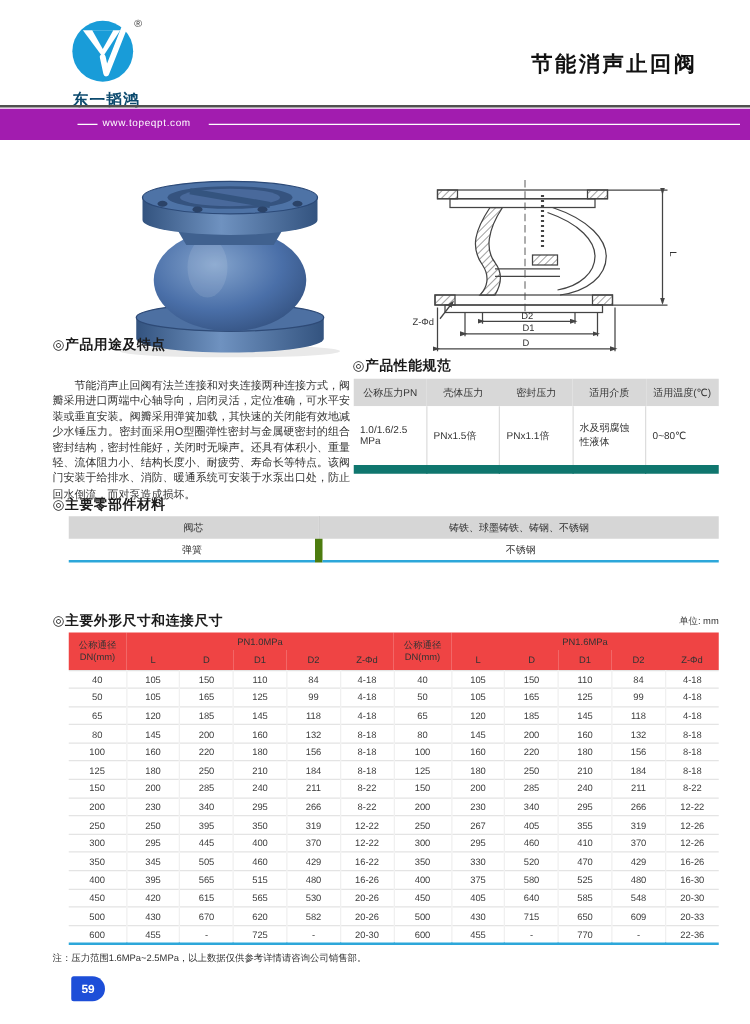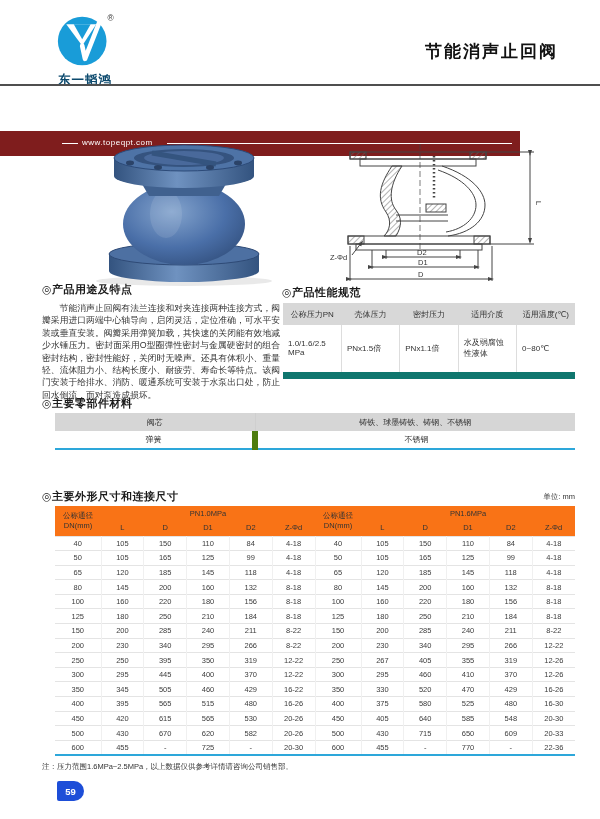--- a/index.html
+++ b/index.html
@@ -6,21 +6,21 @@
   html,body { background:#fff; }
   body { font-family:"Liberation Sans","DejaVu Sans",sans-serif; }
   .page { position:relative; width:600px; height:819px; background:#fff; overflow:hidden; }
 
   
   .logo-block { position:absolute; left:52px; top:12px; width:66px; text-align:center; }
   .logo-svg { display:block; margin:0 auto; }
   .brand-name { margin-top:2px; font-size:12.5px; font-weight:bold; color:#0c4a6e; letter-spacing:1px; white-space:nowrap; }
   .page-title { position:absolute; top:40px; right:42px; font-size:17px; font-weight:bold; color:#111; letter-spacing:2px; }
   .dark-rule { position:absolute; left:0; top:84px; width:600px; height:2px; background:#4f4f4f; }
-  .web-bar { position:absolute; left:0; top:87px; width:520px; height:25px; background:#7f1d1d;margin-top:44px; }
+  .web-bar { position:absolute; left:0; top:87px; width:600px; height:25px; background:#a21caf; }
   .web-bar .seg { position:absolute; top:12px; height:1px; background:#fff; }
   .seg-left { left:62px; width:16px; }
   .seg-right { left:167px; right:8px; }
   .web-text { position:absolute; left:82px; top:7px; font-size:8px; color:#fff; letter-spacing:.5px; }
 
   
   .photo-wrap { position:absolute; left:78px; top:134px; }
   .drawing-wrap { position:absolute; left:330px; top:136px; }
 
   
@@ -38,21 +38,21 @@
   
   .mat-table { position:absolute; left:55px; top:413px; width:520px; border-collapse:collapse; table-layout:fixed; border-bottom:2px solid #2da7da; }
   .mat-table td { height:18px; font-size:8px; color:#333; text-align:center; border-bottom:1px solid #e0e0e0; }
   .mat-table tr:first-child td { background:#d6d6d6; border-bottom:none; }
   .mat-table td.part { width:200px; border-right:6px solid #4d7c0f; }
   .mat-table tr:first-child td.part { border-right:1px solid #cfcfcf; }
 
   
   .unit-label { position:absolute; right:25px; top:492px; font-size:7.5px; color:#333; }
   .dims-table { position:absolute; left:55px; top:506px; width:520px; border-collapse:collapse; table-layout:fixed; border-bottom:2px solid #2da7da; }
-  .dims-table th { background:#f97316; font-size:7.5px; font-weight:normal; color:#333; text-align:center; }
+  .dims-table th { background:#ef4444; font-size:7.5px; font-weight:normal; color:#333; text-align:center; }
   .dims-table thead tr.group-row th { height:14px; }
   .dims-table thead tr.sub-row th { height:16px; }
   .dims-table td { height:14.6px; font-size:7.5px; color:#3c3c3c; text-align:center; border-top:1px solid #e4e4e4; border-right:1px solid #f0f0f0; padding:0; }
   .dims-table td:last-child { border-right:none; }
 
   .note-text { position:absolute; left:42px; top:762px; font-size:7.5px; color:#333; }
 
   
   .page-badge { position:absolute; left:57px; top:781px; width:27px; height:20px; background:#1d4ed8; color:#fff;
     font-size:9.5px; font-weight:bold; display:flex; align-items:center; justify-content:center;
@@ -170,21 +170,21 @@
       <g font-size="7.5" fill="#333" font-family="Liberation Sans,sans-serif">
         <text x="206" y="65" transform="rotate(90 206 65)">L</text>
         <text x="0" y="124">Z-Φd</text>
         <text x="87" y="119">D2</text>
         <text x="88" y="129">D1</text>
         <text x="88" y="141">D</text>
       </g>
     </svg>
   </div>
 
-  <div class="sec-head" style="left:42px; top:282px;">◎产品用途及特点</div>
+  <div class="sec-head" style="left:42px; top:268px;">◎产品用途及特点</div>
   <p class="feature-text">节能消声止回阀有法兰连接和对夹连接两种连接方式，阀瓣采用进口两端中心轴导向，启闭灵活，定位准确，可水平安装或垂直安装。阀瓣采用弹簧加载，其快速的关闭能有效地减少水锤压力。密封面采用O型圈弹性密封与金属硬密封的组合密封结构，密封性能好，关闭时无噪声。还具有体积小、重量轻、流体阻力小、结构长度小、耐疲劳、寿命长等特点。该阀门安装于给排水、消防、暖通系统可安装于水泵出口处，防止回水倒流，而对泵造成损坏。</p>
 
   <div class="sec-head" style="left:282px; top:285px;">◎产品性能规范</div>
   <table class="perf-table">
     <thead>
       <tr>
         <th>公称压力PN</th>
         <th>壳体压力</th>
         <th>密封压力</th>
         <th>适用介质</th>

